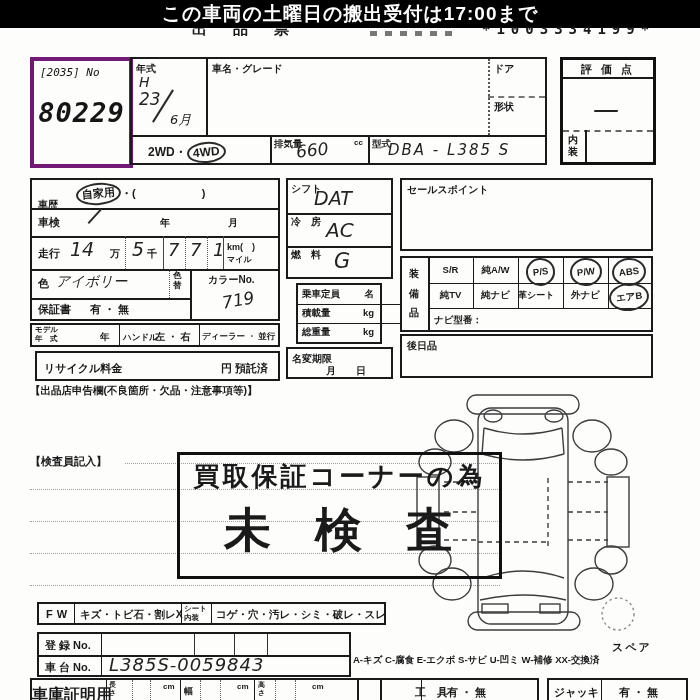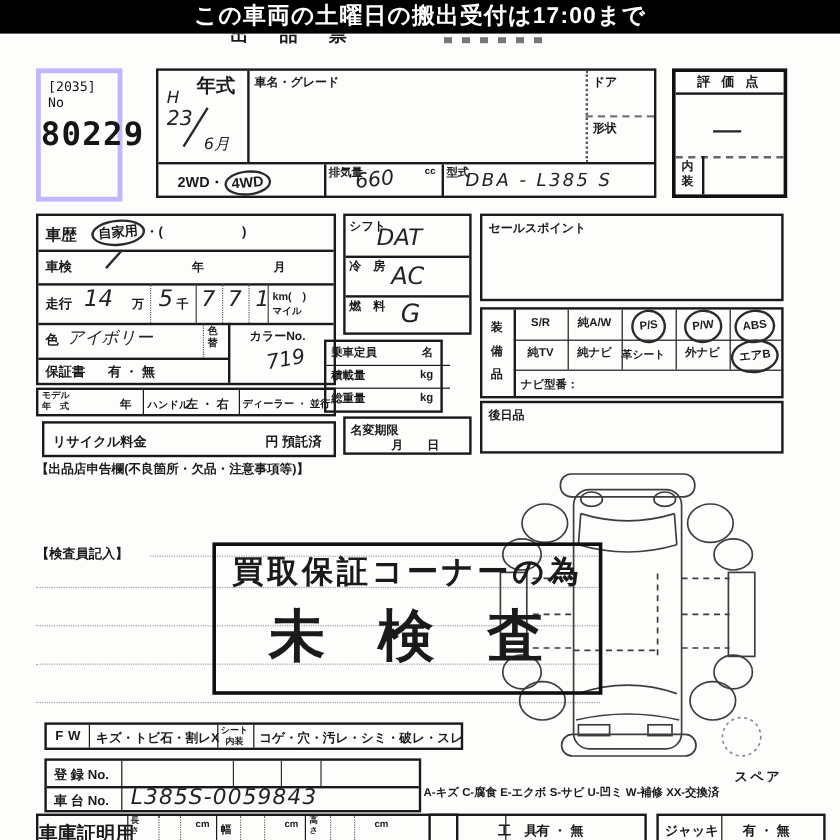--- a/index.html
+++ b/index.html
@@ -23,35 +23,38 @@
 <div class="sheet">
 
   <div class="ab" style="left:0;top:0;width:700px;height:28px;background:#000;color:#fff;font-size:19px;font-weight:bold;text-align:center;line-height:27px;letter-spacing:1px;">
     <span>この車両の土曜日の搬出受付は17:00まで</span>
   </div>
 
   <div class="ab clip" style="left:192px;top:28px;width:175px;height:11px;">
     <div class="lb" style="margin-top:-8px;font-size:15px;letter-spacing:26px;">出品票</div>
   </div>
   <div class="ab" style="left:370px;top:31px;width:82px;height:5px;background:repeating-linear-gradient(90deg,#4a4a4a 0 7px,transparent 7px 15px);opacity:.75;"></div>
-
-  <div class="ab" style="left:30px;top:57px;width:72px;height:111px;border:4px solid #c4b5fd;">
+  <div class="ab clip" style="left:482px;top:27px;width:214px;height:12px;">
+    <div class="lb" style="margin-top:-6px;font-family:'DejaVu Sans Mono',monospace;font-size:14px;letter-spacing:6px;">*1003334199*</div>
+  </div>
+
+  <div class="ab" style="left:30px;top:57px;width:103px;height:111px;border:4px solid #701a75;font-style:italic;">
     <span class="ab" style="left:6px;top:5px;font-family:'DejaVu Sans Mono',monospace;font-size:11px;">[2035] No</span>
     <span class="ab" style="left:0;top:36px;width:100%;text-align:center;font-family:'DejaVu Sans Mono',monospace;font-weight:bold;font-size:27px;letter-spacing:1px;">80229</span>
   </div>
 
   <div class="bx" style="left:130px;top:57px;width:417px;height:108px;">
     <div class="ab" style="left:74px;top:0;height:76px;border-left:2px solid #1a1a1a;"></div>
     <div class="ab" style="left:0;top:76px;width:413px;border-top:2px solid #1a1a1a;"></div>
     <div class="ab" style="left:356px;top:0;height:76px;border-left:2px dotted #555;"></div>
     <div class="ab" style="left:356px;top:37px;width:57px;border-top:2px dashed #777;"></div>
     <div class="ab" style="left:138px;top:78px;height:28px;border-left:2px solid #1a1a1a;"></div>
     <div class="ab" style="left:236px;top:78px;height:28px;border-left:2px solid #1a1a1a;"></div>
 
-    <span class="ab lb" style="left:4px;top:3px;font-size:16px;margin-left:28px;">年式</span>
+    <span class="ab lb" style="left:4px;top:3px;font-size:10px;">年式</span>
     <span class="ab hw" style="left:7px;top:15px;font-size:14px;">H</span>
     <span class="ab hw" style="left:7px;top:30px;font-size:17px;">23</span>
     <div class="ab" style="left:30px;top:28px;height:38px;border-left:2px solid #2a2a2a;transform:rotate(32deg);"></div>
     <span class="ab hw" style="left:38px;top:52px;font-size:13px;">6月</span>
 
     <span class="ab lb" style="left:80px;top:3px;font-size:10px;">車名・グレード</span>
 
     <span class="ab lb" style="left:362px;top:3px;font-size:10px;">ドア</span>
     <span class="ab lb" style="left:362px;top:41px;font-size:10px;">形状</span>
 
@@ -73,21 +76,21 @@
     <span class="ab lb pre" style="left:5px;top:74px;font-size:10px;">内
 装</span>
   </div>
 
   <div class="bx" style="left:30px;top:178px;width:250px;height:143px;">
     <div class="ab" style="left:0;top:28px;width:246px;border-top:2px solid #1a1a1a;"></div>
     <div class="ab" style="left:0;top:56px;width:246px;border-top:2px solid #1a1a1a;"></div>
     <div class="ab" style="left:0;top:89px;width:246px;border-top:2px solid #1a1a1a;"></div>
     <div class="ab" style="left:0;top:118px;width:158px;border-top:2px solid #1a1a1a;"></div>
 
-    <span class="ab lb" style="left:6px;top:7px;font-size:13px;">車歴</span>
+    <span class="ab lb" style="left:6px;top:18px;font-size:10px;">車歴</span>
     <span class="ab" style="left:44px;top:3px;">
       <span class="circ lb" style="font-size:11px;">自家用</span><span class="lb" style="font-size:11px;">・(　　　　　　)</span>
     </span>
     <div class="ab" style="left:62px;top:26px;height:20px;border-left:2px solid #2b2b2b;transform:rotate(42deg);"></div>
 
     <span class="ab lb" style="left:6px;top:35px;font-size:11px;">車検</span>
     <span class="ab lb" style="left:128px;top:36px;font-size:10px;">年</span>
     <span class="ab lb" style="left:196px;top:36px;font-size:10px;">月</span>
 
     <span class="ab lb" style="left:6px;top:66px;font-size:11px;">走行</span>
@@ -123,21 +126,21 @@
     <div class="ab" style="left:0;top:33px;width:103px;border-top:2px solid #1a1a1a;"></div>
     <div class="ab" style="left:0;top:66px;width:103px;border-top:2px solid #1a1a1a;"></div>
     <span class="ab lb" style="left:3px;top:2px;font-size:10px;">シフト</span>
     <span class="ab hw" style="left:26px;top:7px;font-size:19px;">DAT</span>
     <span class="ab lb" style="left:3px;top:35px;font-size:10px;">冷　房</span>
     <span class="ab hw" style="left:38px;top:38px;font-size:20px;">AC</span>
     <span class="ab lb" style="left:3px;top:68px;font-size:10px;">燃　料</span>
     <span class="ab hw" style="left:46px;top:69px;font-size:21px;">G</span>
   </div>
 
-  <div class="bx" style="left:270px;top:283px;width:99px;height:61px;">
+  <div class="bx" style="left:296px;top:283px;width:86px;height:61px;">
     <div class="ab" style="left:0;top:19px;width:103px;border-top:1.5px solid #1a1a1a;"></div>
     <div class="ab" style="left:0;top:38px;width:103px;border-top:1.5px solid #1a1a1a;"></div>
     <span class="ab lb" style="left:4px;top:3px;font-size:9.5px;">乗車定員</span>
     <span class="ab lb" style="right:6px;top:3px;font-size:9.5px;">名</span>
     <span class="ab lb" style="left:4px;top:22px;font-size:9.5px;">積載量</span>
     <span class="ab lb" style="right:6px;top:22px;font-size:9.5px;">kg</span>
     <span class="ab lb" style="left:4px;top:41px;font-size:9.5px;">総重量</span>
     <span class="ab lb" style="right:6px;top:41px;font-size:9.5px;">kg</span>
   </div>
 
@@ -250,21 +253,21 @@
       <circle cx="210" cy="232" r="16" stroke="#8a8a8a" stroke-dasharray="2.5 3"></circle>
     </svg>
   </div>
   <span class="ab lb" style="left:612px;top:640px;font-size:11px;letter-spacing:2px;">スペア</span>
 
   <div class="ab" style="left:177px;top:452px;width:325px;height:127px;border:3.5px solid #101010;z-index:2;">
     <div class="ab lb" style="left:44px;top:44px;font-size:47px;letter-spacing:44px;white-space:nowrap;">未検査</div>
     <div class="ab lb" style="left:0;top:4px;width:100%;text-align:center;font-size:26px;letter-spacing:3px;">買取保証コーナーの為</div>
   </div>
 
-  <div class="bx" style="left:37px;top:602px;width:349px;height:23px;text-align:center;">
+  <div class="bx" style="left:37px;top:602px;width:349px;height:23px;">
     <span class="ab lb" style="left:7px;top:4px;font-size:11px;letter-spacing:4px;">FW</span>
     <div class="ab" style="left:35px;top:0;height:19px;border-left:1.5px solid #1a1a1a;"></div>
     <span class="ab lb" style="left:41px;top:4px;font-size:10.5px;">キズ・トビ石・割レX</span>
     <div class="ab" style="left:142px;top:0;height:19px;border-left:1.5px solid #1a1a1a;"></div>
     <span class="ab lb pre" style="left:145px;top:1px;font-size:7.5px;">シート
 内装</span>
     <div class="ab" style="left:172px;top:0;height:19px;border-left:1.5px solid #1a1a1a;"></div>
     <span class="ab lb" style="left:177px;top:4px;font-size:10.5px;">コゲ・穴・汚レ・シミ・破レ・スレ</span>
   </div>
 

